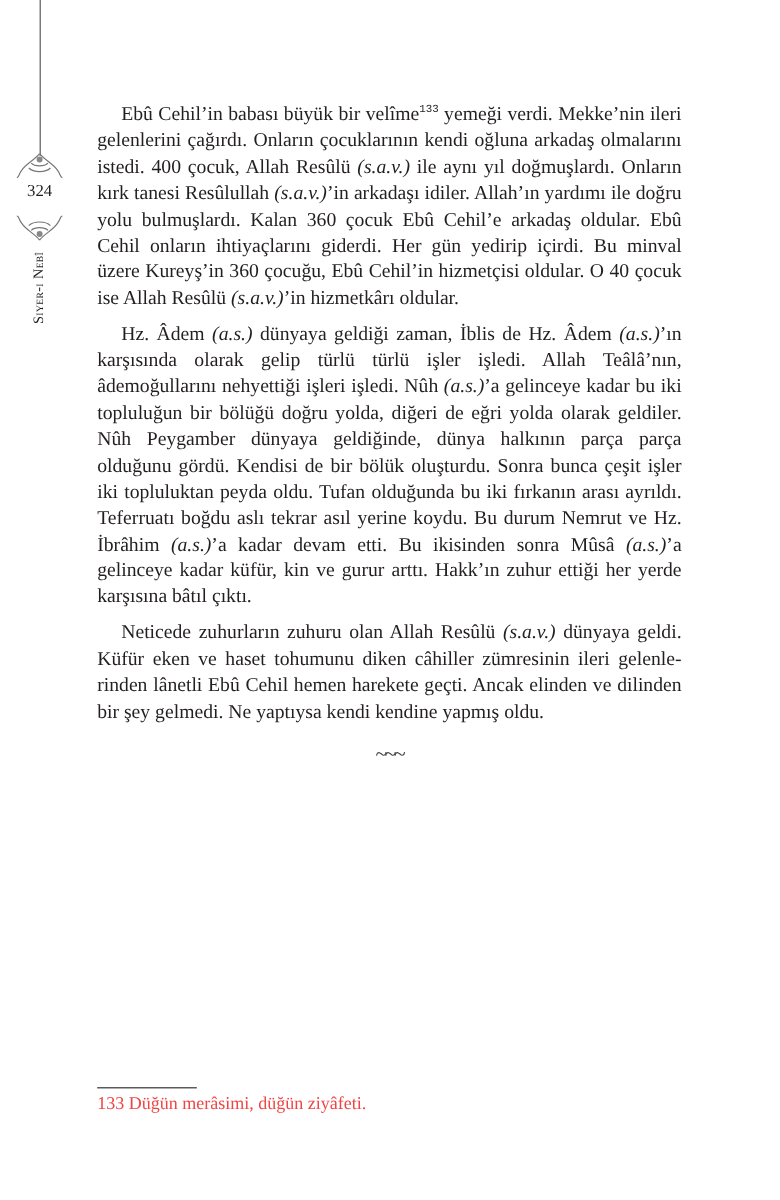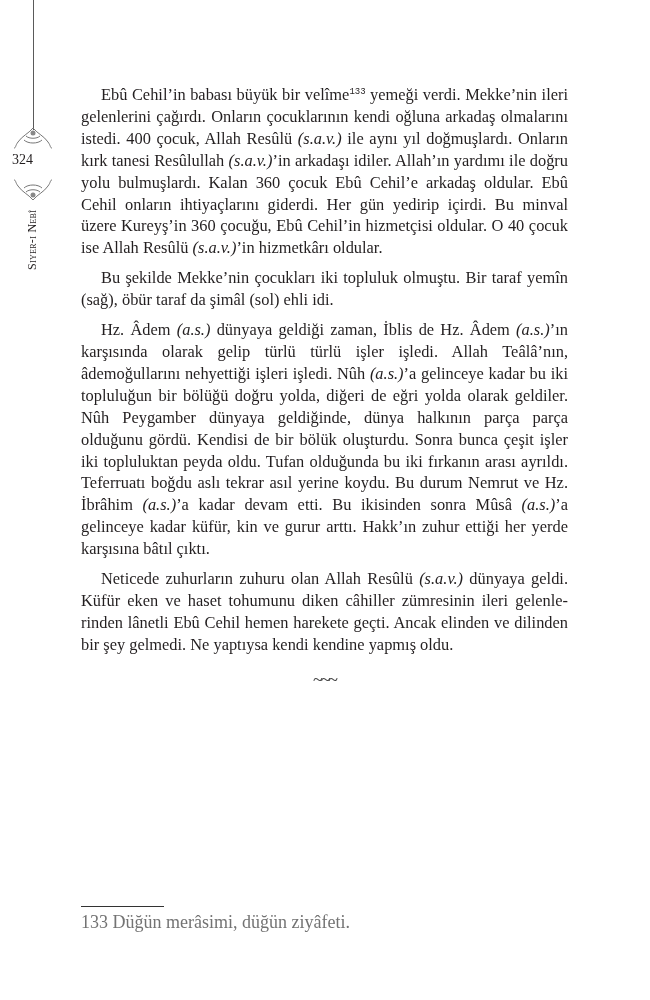--- a/index.html
+++ b/index.html
@@ -1,32 +1,32 @@
 <!DOCTYPE html>
 <html><head>
 <meta charset="utf-8">
 <style>
   html, body { margin:0; padding:0; background:#ffffff; }
   body { width:650px; height:1000px; position:relative; overflow:hidden;
          font-family:"Liberation Serif", "DejaVu Serif", serif; color:#231f20; }
   .side-line { position:absolute; left:33px; top:0; width:1px; height:130px; background:#5a5a5a; }
   .ornament { position:absolute; left:12px; top:126px; width:42px; height:76px; }
-  .page-number { position:absolute; left:12px; top:152px; width:42px; 
+  .page-number { position:absolute; left:12px; top:152px; width:42px; text-align:center;
                  font-size:14px; color:#231f20; }
   .running-title { position:absolute; left:33px; top:208px; transform-origin:0 0;
                    transform:translate(-8px,62px) rotate(-90deg); white-space:nowrap;
                    font-size:12px; font-variant:small-caps; letter-spacing:0.3px; color:#231f20; }
   .text-block { position:absolute; left:81px; top:84px; width:487px; }
   .para { margin:0 0 8px 0; font-size:16.4px; line-height:21.9px; text-align:justify;
           text-indent:20px; hyphens:manual; }
   .para i { font-style:italic; }
   .para sup { font-size:9px; line-height:0; vertical-align:super;font-family:Liberation Mono, monospace; }
   .separator { text-align:center; font-size:18px; letter-spacing:-2px; color:#444; margin-top:14px; }
   .fn-rule { position:absolute; left:81px; top:906px; width:83px; height:1px; background:#333; }
-  .footnote { position:absolute; left:81px; top:912px; font-size:18px; color:#737373; }
+  .footnote { position:absolute; left:81px; top:912px; font-size:15px; color:#ef4444; }
 </style>
 </head>
 <body>
 
 <div class="side-line"></div>
 
 <svg class="ornament" viewBox="0 0 42 76">
   <g fill="none" stroke="#777" stroke-width="1">
     <path d="M21 2 C16 8 10 10 6 16 C3 20 4 22 2 22 M21 2 C26 8 32 10 36 16 C39 20 38 22 40 22"></path>
     <path d="M14 10 C17 13 25 13 28 10 M12 14 C16 18 26 18 30 14"></path>
@@ -37,20 +37,19 @@
     <circle cx="21" cy="7" r="2.5"></circle>
     <circle cx="21" cy="69" r="2.5"></circle>
   </g>
 </svg>
 
 <div class="page-number">324</div>
 <div class="running-title">Siyer-i Nebî</div>
 
 <div class="text-block" id="text-block">
     <p class="para"><span>Ebû Cehil’in babası büyük bir velîme</span><sup>133</sup><span> yemeği verdi. Mekke’nin ileri gelenlerini çağırdı. Onların çocuklarının kendi oğluna arkadaş olma­larını istedi. 400 çocuk, Allah Resûlü </span><i>(s.a.v.)</i><span> ile aynı yıl doğmuşlardı. Onların kırk tanesi Resûlullah </span><i>(s.a.v.)</i><span>’in arkadaşı idiler. Allah’ın yardımı ile doğru yolu bulmuşlardı. Kalan 360 çocuk Ebû Cehil’e arkadaş oldu­lar. Ebû Cehil onların ihtiyaçlarını giderdi. Her gün yedirip içirdi. Bu minval üzere Kureyş’in 360 çocuğu, Ebû Cehil’in hizmetçisi oldular. O 40 çocuk ise Allah Resûlü </span><i>(s.a.v.)</i><span>’in hizmetkârı oldular.</span></p>
-    <p class="para"><span>Bu şekilde Mekke’nin çocukları iki topluluk olmuştu. Bir taraf yemîn (sağ), öbür taraf da şimâl (sol) ehli idi.</span></p>
     <p class="para"><span>Hz. Âdem </span><i>(a.s.)</i><span> dünyaya geldiği zaman, İblis de Hz. Âdem </span><i>(a.s.)</i><span>’ın kar­şısında olarak gelip türlü türlü işler işledi. Allah Teâlâ’nın, âdemoğullarını nehyettiği işleri işledi. Nûh </span><i>(a.s.)</i><span>’a gelinceye kadar bu iki topluluğun bir bölüğü doğru yolda, diğeri de eğri yolda olarak geldiler. Nûh Peygamber dünyaya geldiğinde, dünya halkının parça parça olduğunu gördü. Ken­disi de bir bölük oluşturdu. Sonra bunca çeşit işler iki topluluktan peyda oldu. Tufan olduğunda bu iki fırkanın arası ayrıldı. Teferruatı boğdu aslı tekrar asıl yerine koydu. Bu durum Nemrut ve Hz. İbrâhim </span><i>(a.s.)</i><span>’a kadar devam etti. Bu ikisinden sonra Mûsâ </span><i>(a.s.)</i><span>’a gelinceye kadar küfür, kin ve gurur arttı. Hakk’ın zuhur ettiği her yerde karşısına bâtıl çıktı.</span></p>
     <p class="para"><span>Neticede zuhurların zuhuru olan Allah Resûlü </span><i>(s.a.v.)</i><span> dünyaya geldi. Küfür eken ve haset tohumunu diken câhiller zümresinin ileri gelenle­rinden lânetli Ebû Cehil hemen harekete geçti. Ancak elinden ve dilin­den bir şey gelmedi. Ne yaptıysa kendi kendine yapmış oldu.</span></p>
     <div class="separator">~~~</div>
   </div>
 
 <div class="fn-rule"></div>
 <div class="footnote">133 Düğün merâsimi, düğün ziyâfeti.</div>
 
 </body></html>

